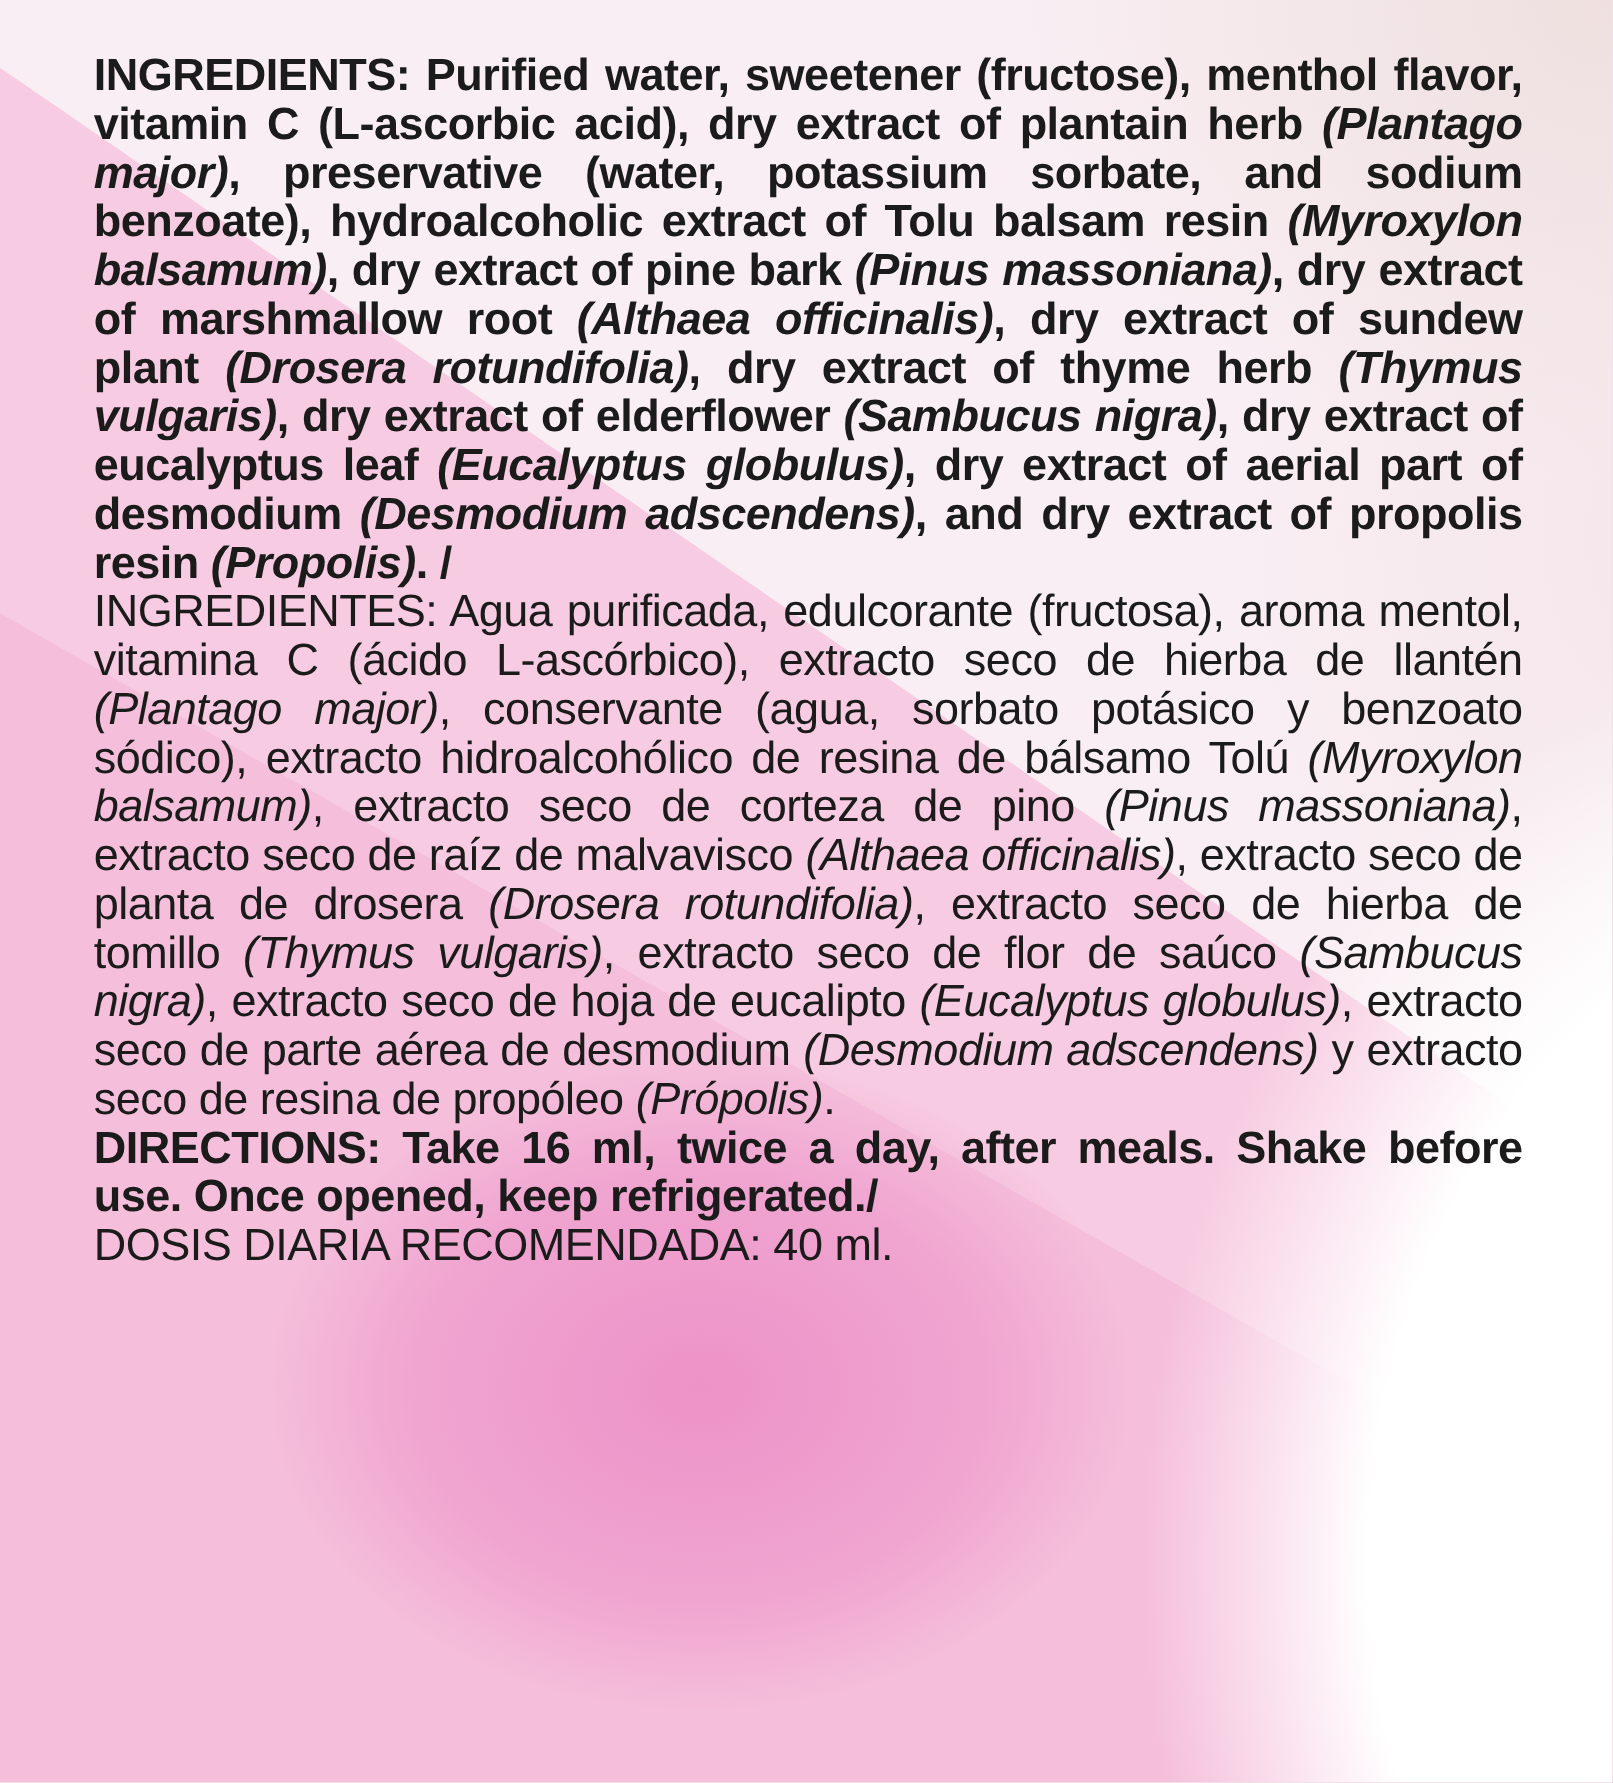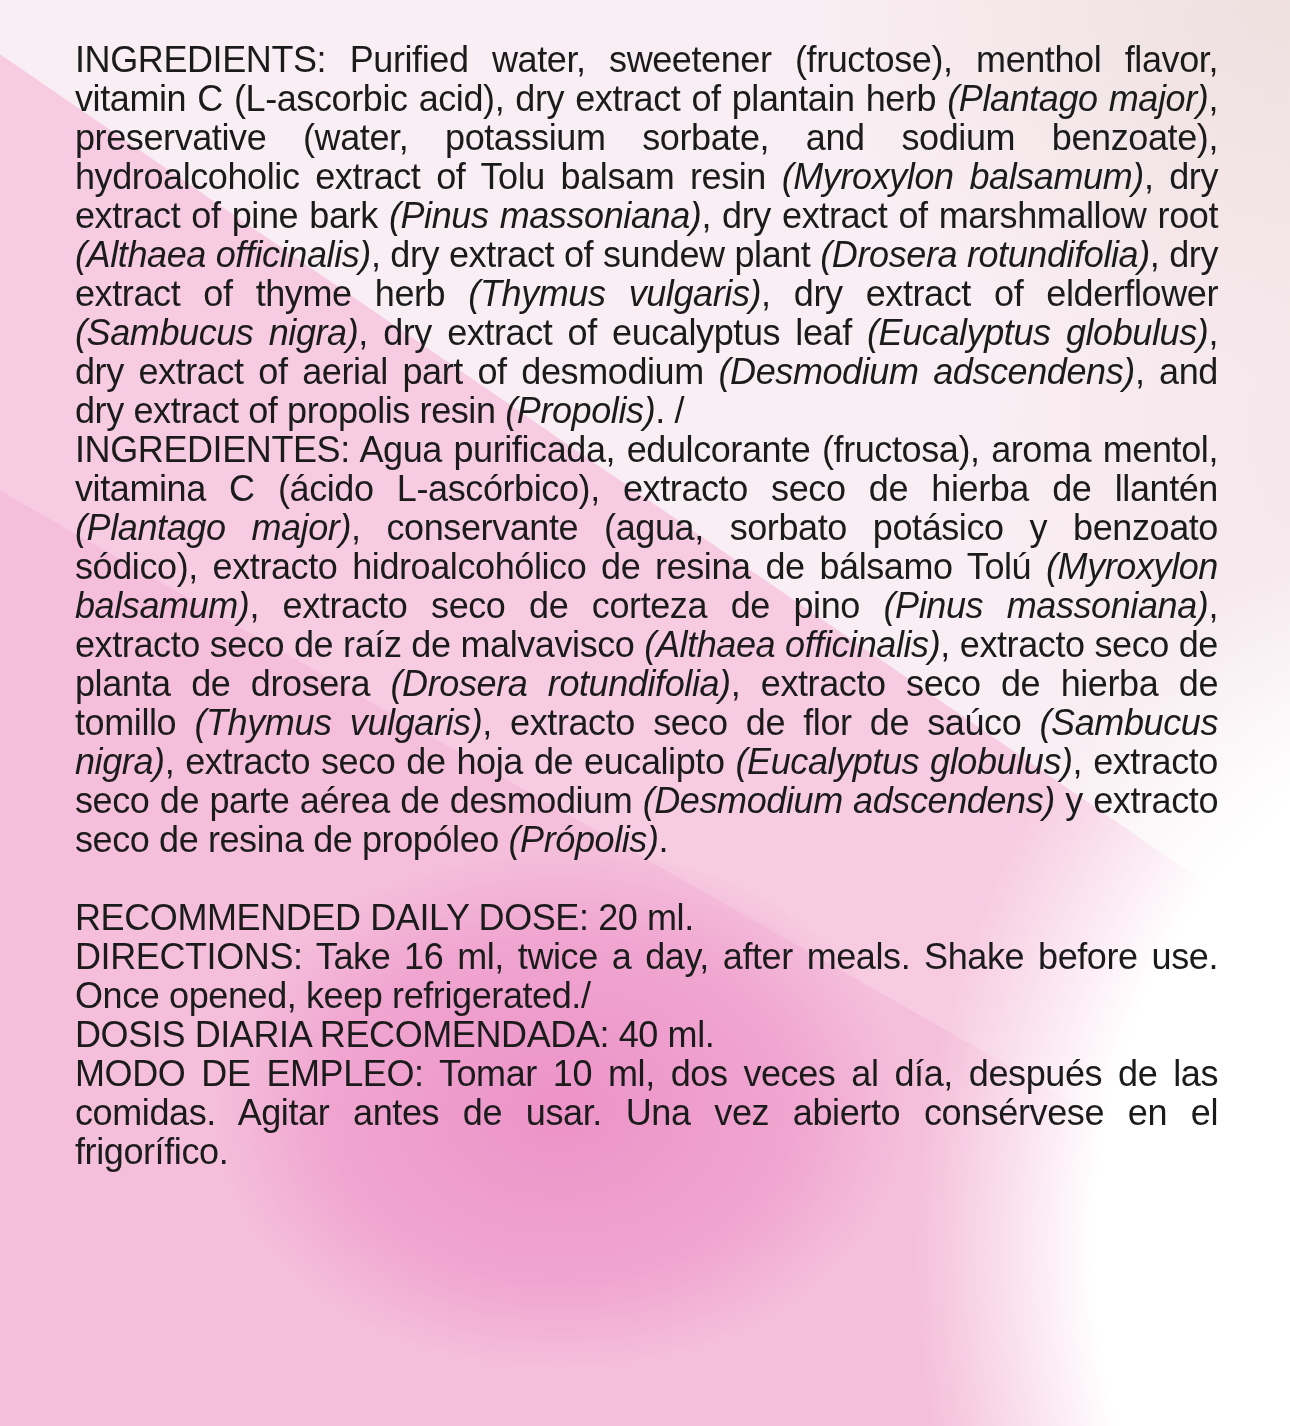--- a/index.html
+++ b/index.html
@@ -34,35 +34,33 @@
       #ffffff 52%, rgba(255,255,255,0) 75%);
   }
   .content{
     position:absolute;
     left:75px;width:1143px;top:40px;
     font-size:36px;line-height:39px;
     letter-spacing:-0.4px;
     text-align:justify;
   }
   .content p{margin:0;}
-  .en{font-weight:normal;}
+  .en{font-weight:bold;}
   .lat{font-style:italic;}
   .dose{margin-top:39px !important;}
 </style>
 </head>
 <body>
 
 <div class="label">
   <div class="bg bg-tint"></div>
   <div class="bg bg-pink-a"></div>
   <div class="bg bg-pink-b"></div>
   <div class="bg bg-blob"></div>
   <div class="bg bg-white"></div>
 
   <div class="content">
     <p class="en"><span>INGREDIENTS: Purified water, sweetener (fructose), menthol flavor, vitamin C (L-ascorbic acid), dry extract of plantain herb </span><span class="lat">(Plantago major)</span><span>, preservative (water, potassium sorbate, and sodium benzoate), hydroalcoholic extract of Tolu balsam resin </span><span class="lat">(Myroxylon balsamum)</span><span>, dry extract of pine bark </span><span class="lat">(Pinus massoniana)</span><span>, dry extract of marshmallow root </span><span class="lat">(Althaea officinalis)</span><span>, dry extract of sundew plant </span><span class="lat">(Drosera rotundifolia)</span><span>, dry extract of thyme herb </span><span class="lat">(Thymus vulgaris)</span><span>, dry extract of elderflower </span><span class="lat">(Sambucus nigra)</span><span>, dry extract of eucalyptus leaf </span><span class="lat">(Eucalyptus globulus)</span><span>, dry extract of aerial part of desmodium </span><span class="lat">(Desmodium adscendens)</span><span>, and dry extract of propolis resin </span><span class="lat">(Propolis)</span><span>. /</span></p>
     <p class="es"><span>INGREDIENTES: Agua purificada, edulcorante (fructosa), aroma mentol, vitamina C (ácido L-ascórbico), extracto seco de hierba de llantén </span><span class="lat">(Plantago major)</span><span>, conservante (agua, sorbato potásico y benzoato sódico), extracto hidroalcohólico de resina de bálsamo Tolú </span><span class="lat">(Myroxylon balsamum)</span><span>, extracto seco de corteza de pino </span><span class="lat">(Pinus massoniana)</span><span>, extracto seco de raíz de malvavisco </span><span class="lat">(Althaea officinalis)</span><span>, extracto seco de planta de drosera </span><span class="lat">(Drosera rotundifolia)</span><span>, extracto seco de hierba de tomillo </span><span class="lat">(Thymus vulgaris)</span><span>, extracto seco de flor de saúco </span><span class="lat">(Sambucus nigra)</span><span>, extracto seco de hoja de eucalipto </span><span class="lat">(Eucalyptus globulus)</span><span>, extracto seco de parte aérea de desmodium </span><span class="lat">(Desmodium adscendens)</span><span> y extracto seco de resina de propóleo </span><span class="lat">(Própolis)</span><span>.</span></p>
-    <p class="en dose">RECOMMENDED DAILY DOSE: 20 ml.</p>
     <p class="en">DIRECTIONS: Take 16 ml, twice a day, after meals. Shake before use. Once opened, keep refrigerated./</p>
     <p class="es">DOSIS DIARIA RECOMENDADA: 40 ml.</p>
-    <p class="es">MODO DE EMPLEO: Tomar 10 ml, dos veces al día, después de las comidas. Agitar antes de usar. Una vez abierto consérvese en el frigorífico.</p>
   </div>
 </div>
 
 </body></html>

